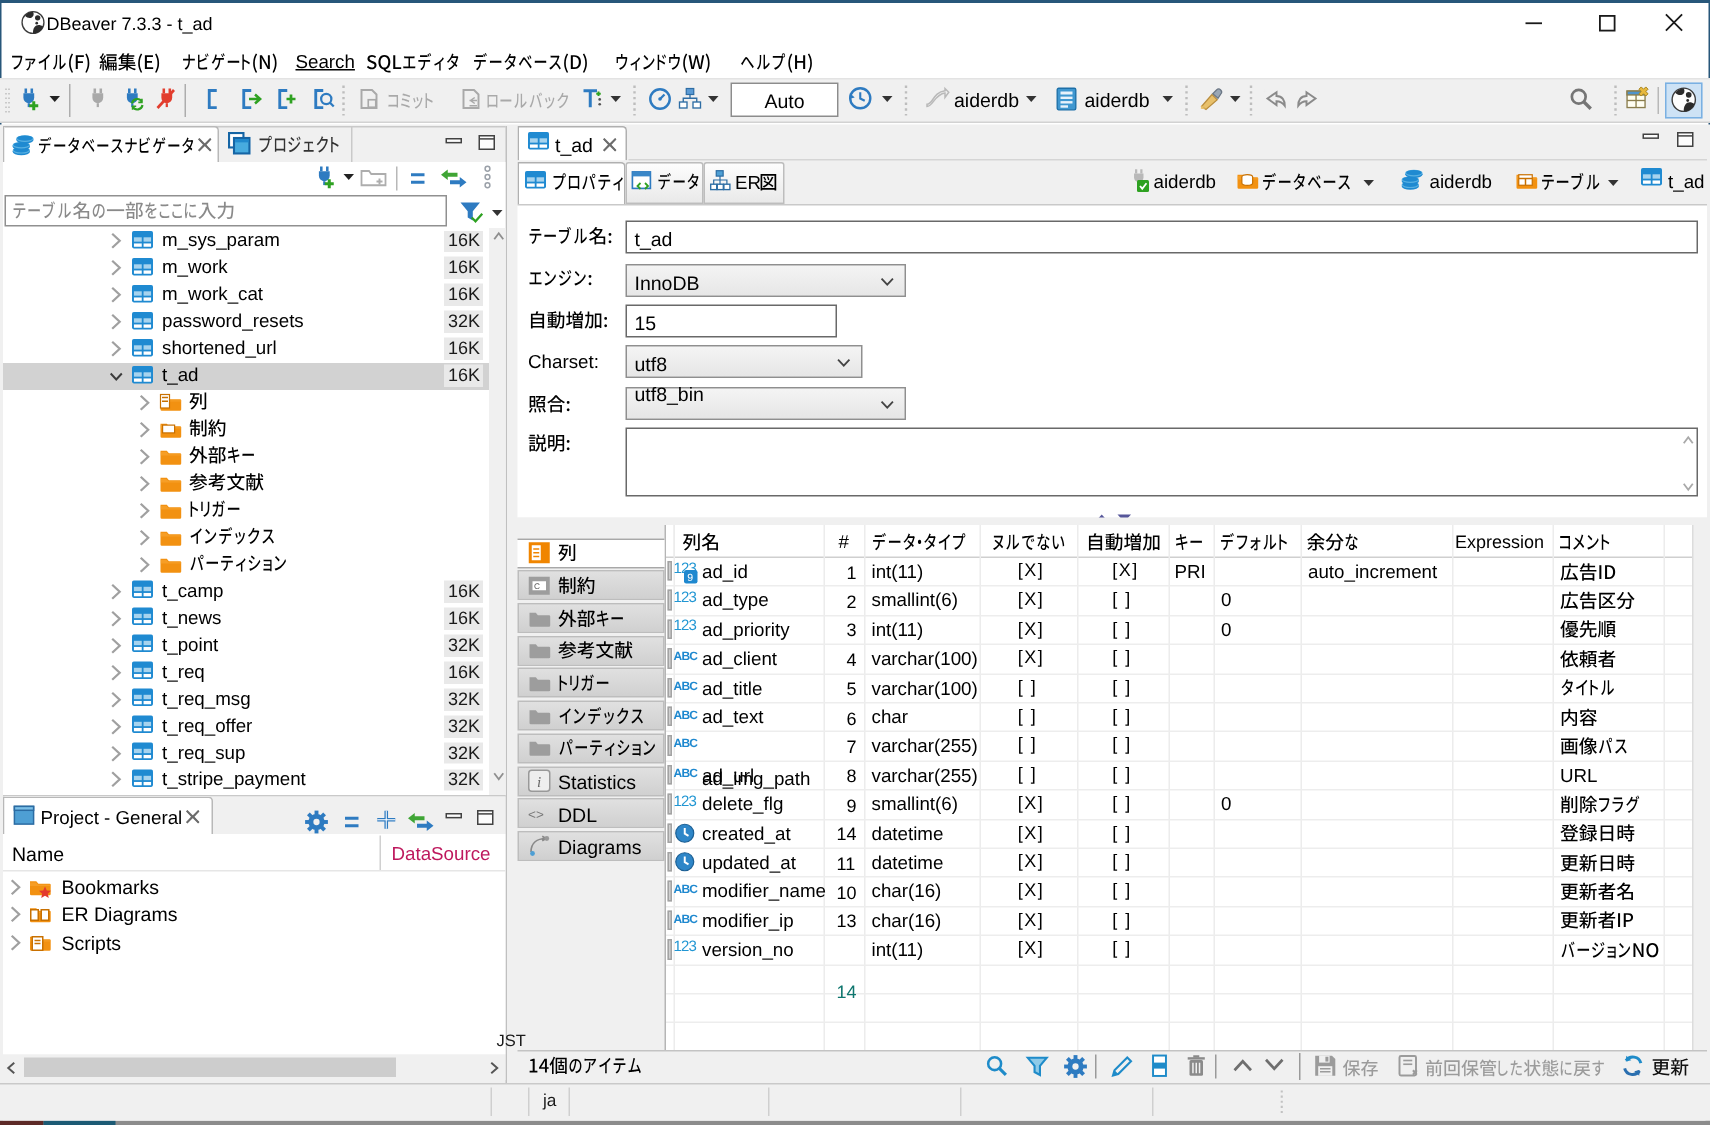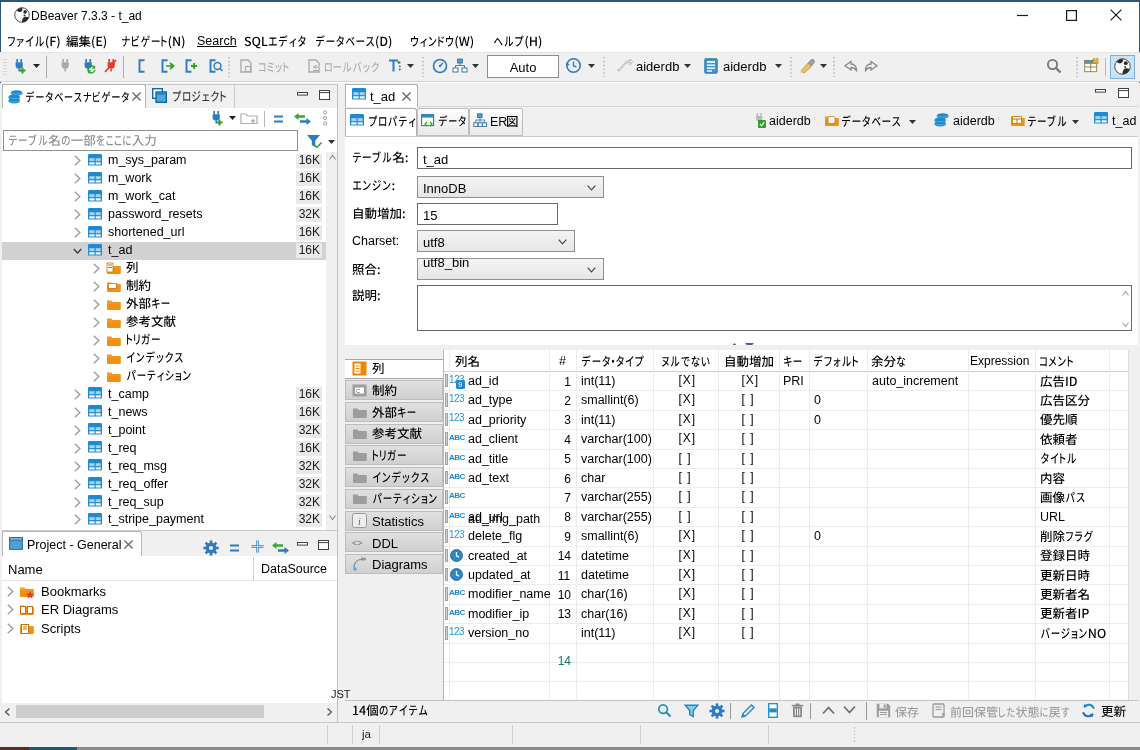--- a/index.html
+++ b/index.html
@@ -852,21 +852,21 @@
     <svg style="position:absolute;left:297px;top:542px;overflow:visible" width="11" height="10" viewBox="0 0 11 10">
       <rect x="0.5" y="0.5" width="10" height="2.6" fill="#fcfcfc" stroke="#424242"></rect>
     </svg>
     <svg style="position:absolute;left:318px;top:540px;overflow:visible" width="11" height="10" viewBox="0 0 11 10">
       <rect x="0.5" y="0.5" width="10" height="9" fill="#fcfcfc" stroke="#424242"></rect>
       <line x1="0.5" y1="2.6" x2="10.5" y2="2.6" stroke="#424242"></line>
     </svg>
     <div style="position:absolute;left:2px;top:556px;width:335px;height:147px;background:#ffffff;"></div>
     <span style="position:absolute;left:8px;top:563px;font:normal 13px 'Liberation Sans', sans-serif;color:#000000;line-height:13px;white-space:pre;">Name</span>
     <div style="position:absolute;left:253px;top:557px;width:1px;height:23px;background:#d0d0d0;"></div>
-    <span style="position:absolute;left:261px;top:563px;font:normal 12.5px 'Liberation Sans', sans-serif;color:#000000;line-height:12.5px;white-space:pre;">DataSource</span>
+    <span style="position:absolute;left:261px;top:563px;font:normal 12.5px 'Liberation Sans', sans-serif;color:#be185d;line-height:12.5px;white-space:pre;">DataSource</span>
     <div style="position:absolute;left:2px;top:580px;width:335px;height:1px;background:#e6e6e6;"></div>
     <svg style="position:absolute;left:7px;top:586.0px;overflow:visible" width="7" height="11" viewBox="0 0 7 11">
       <path d="M0.8 0.8 L5.8 5.5 L0.8 10.2" fill="none" stroke="#a0a0a0" stroke-width="1.5"></path>
     </svg>
     <svg style="position:absolute;left:19px;top:584.0px;overflow:visible" width="15" height="15" viewBox="0 0 15 15">
       <path d="M1 3.5 h4.2 l1.4 1.6 H14 a0.8 0.8 0 0 1 0.8 0.8 V12 a0.9 0.9 0 0 1 -0.9 0.9 H1.9 A0.9 0.9 0 0 1 1 12 Z" fill="#f29111"></path>
 <path d="M1 4.3 h4 l1.3 1.5 H14.8 V6.6 H1 Z" fill="#fbb040" opacity="0.45"></path>
     </svg>
     <svg style="position:absolute;left:26px;top:591.0px;overflow:visible" width="8" height="8" viewBox="0 0 8 8">
       <path d="M4 0 L5.2 2.6 L8 2.9 L5.9 4.8 L6.5 7.6 L4 6.1 L1.5 7.6 L2.1 4.8 L0 2.9 L2.8 2.6 Z" fill="#e33a2e"></path>

